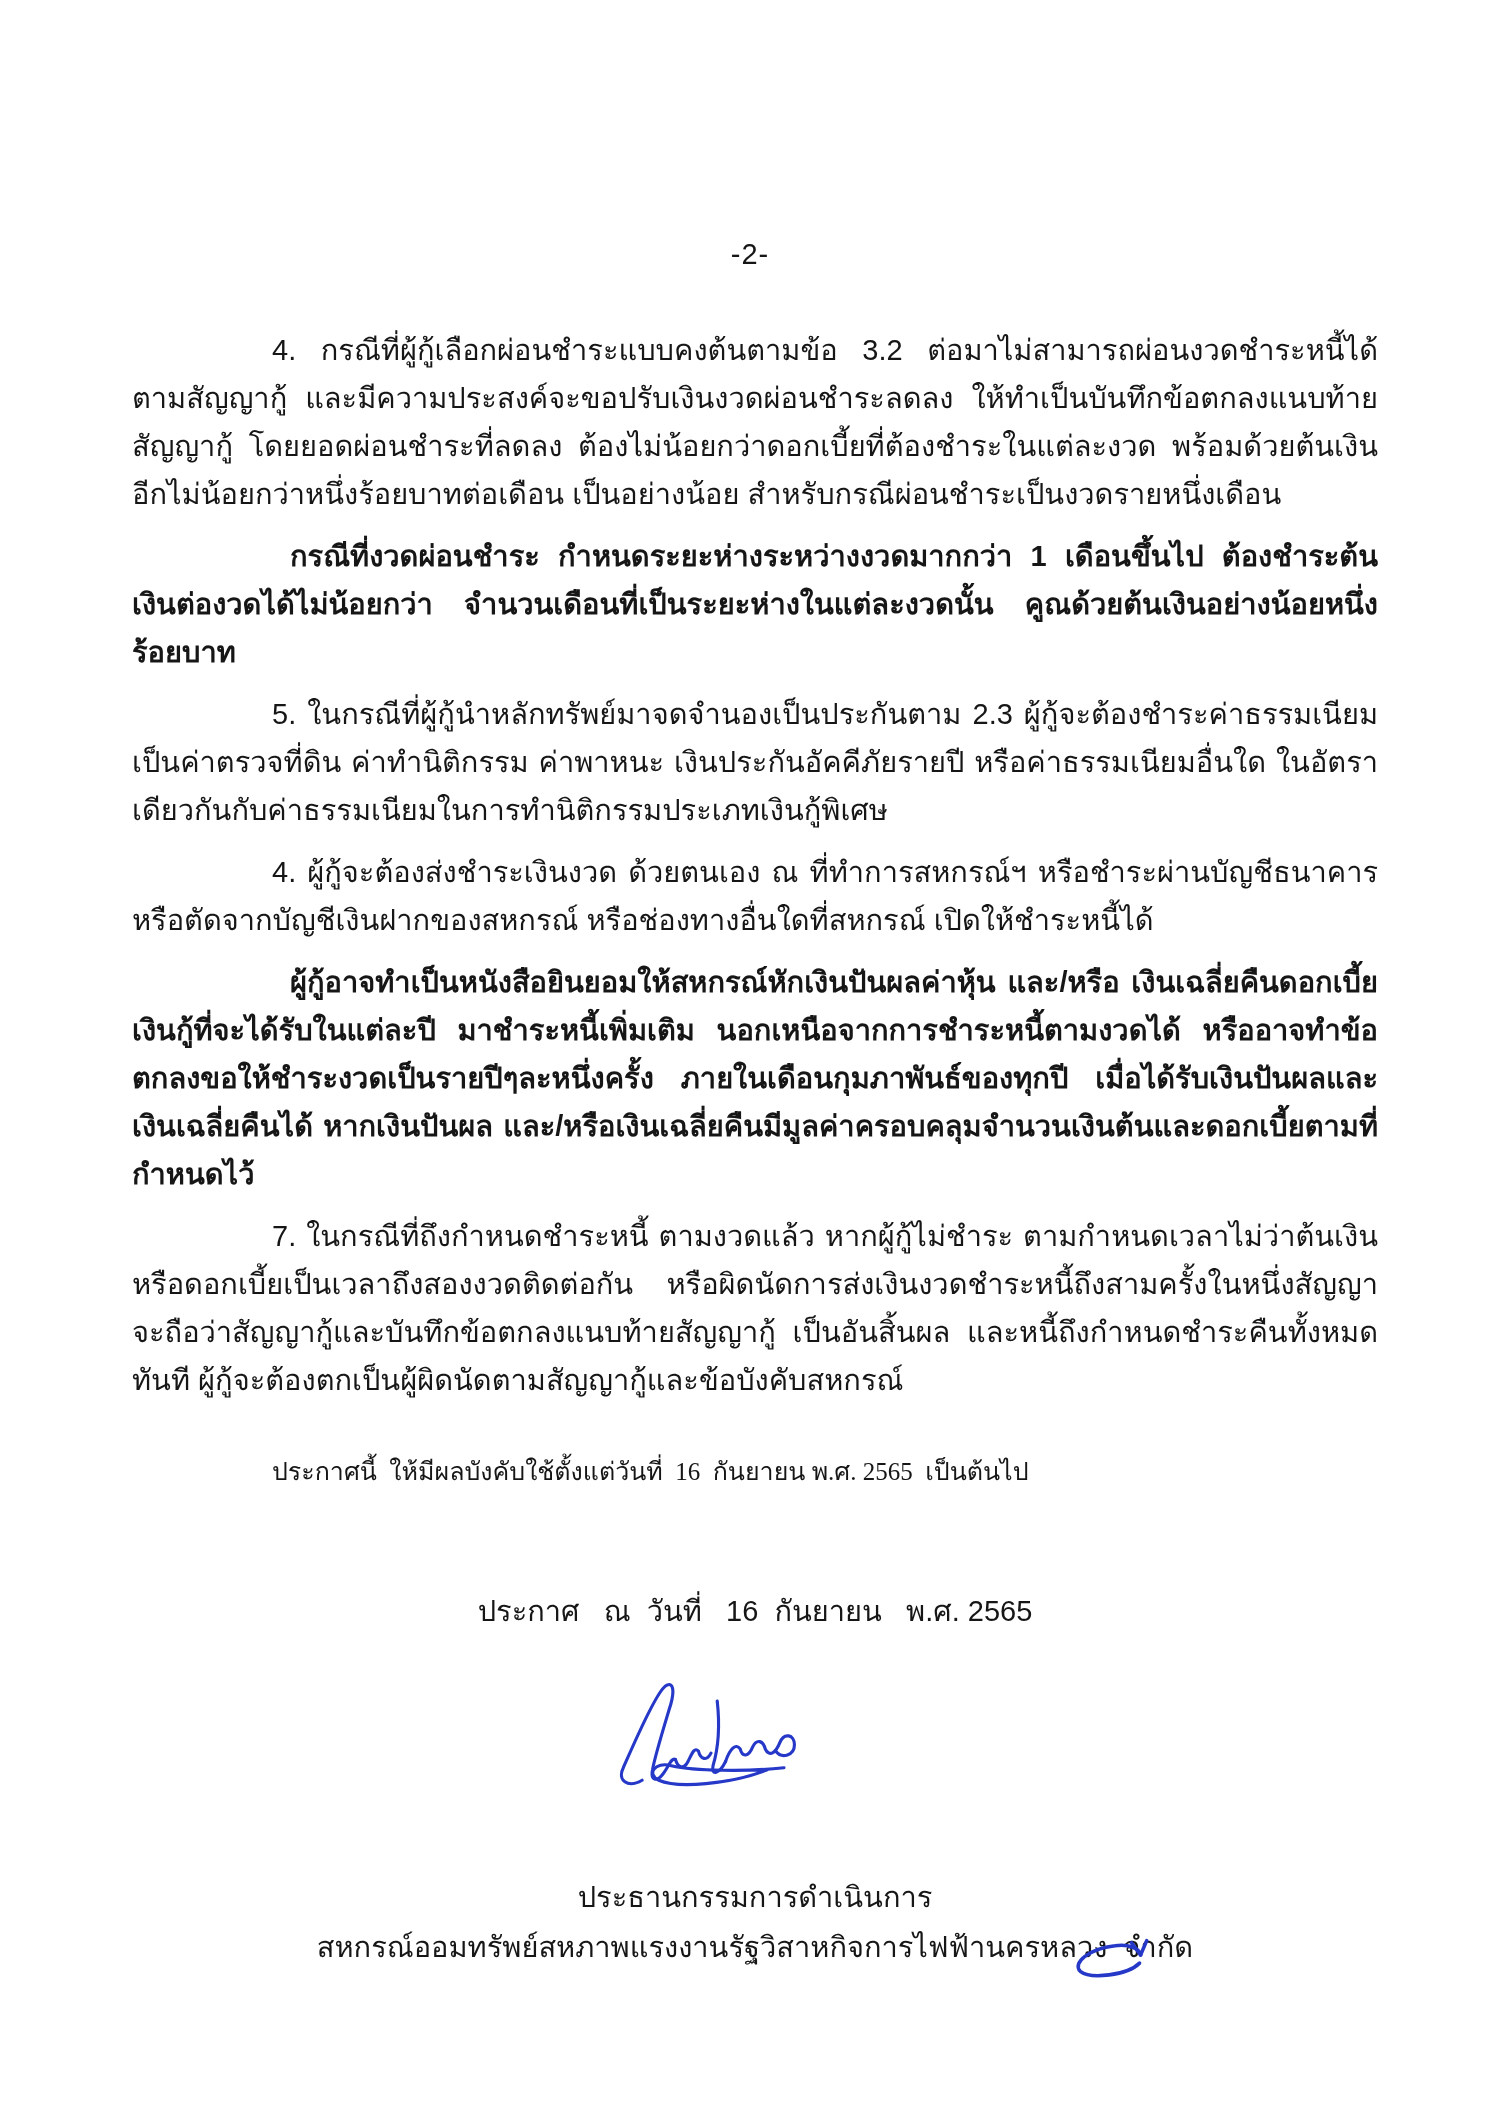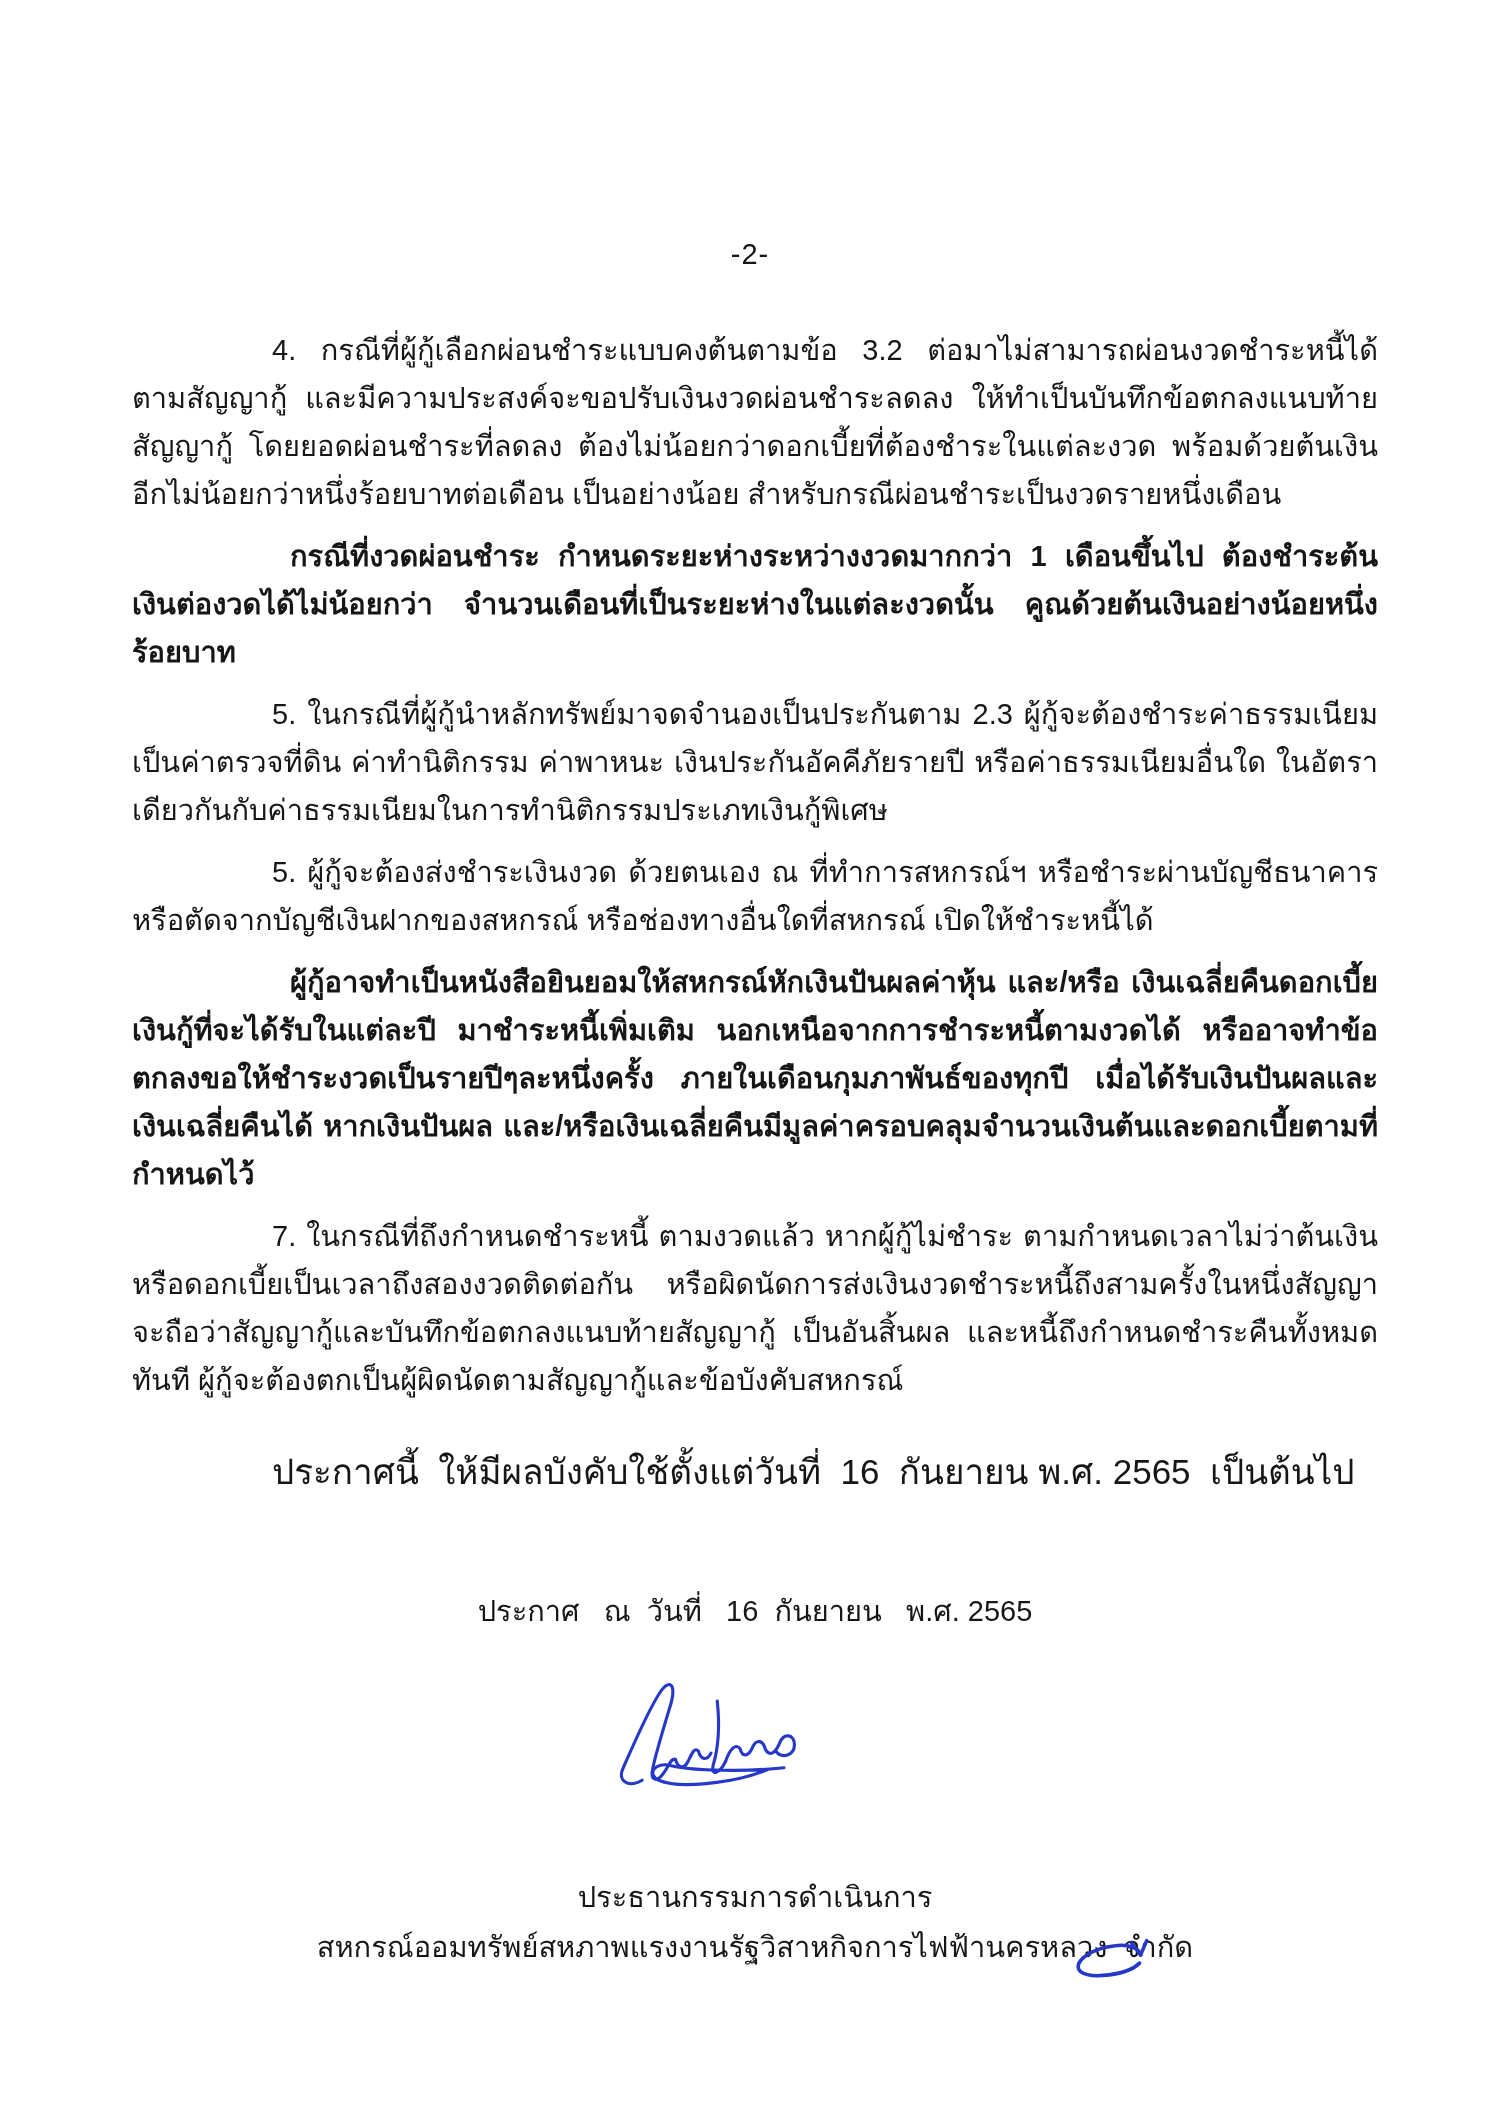--- a/index.html
+++ b/index.html
@@ -26,24 +26,25 @@
     font-size:29px;
     line-height:48px;
     text-align:justify;
   }
   .body-text p{margin:0 0 14px 0;}
   .p-num{text-indent:140px;}
   .p-sub{text-indent:158px;font-weight:bold;}
   .effective-line{
     position:absolute;
     left:132px;right:122px;top:1448px;
-    font-size:35px;
+    font-size:25px;
     line-height:48px;
     text-indent:140px;
     white-space:pre-wrap;
+    font-family:Liberation Serif, serif;
   }
   .date-line{
     position:absolute;
     left:132px;right:122px;top:1588px;
     font-size:29px;
     text-align:center;
     white-space:pre-wrap;
   }
   .signature-wrap{
     position:absolute;
@@ -71,21 +72,21 @@
 <body>
 
 <div class="page">
 
   <div class="page-number">-2-</div>
 
   <div class="body-text">
     <p class="p-num">4. กรณีที่ผู้กู้เลือกผ่อนชำระแบบคงต้นตามข้อ 3.2  ต่อมาไม่สามารถผ่อนงวดชำระหนี้ได้ตามสัญญากู้ และมีความประสงค์จะขอปรับเงินงวดผ่อนชำระลดลง ให้ทำเป็นบันทึกข้อตกลงแนบท้ายสัญญากู้ โดยยอดผ่อนชำระที่ลดลง ต้องไม่น้อยกว่าดอกเบี้ยที่ต้องชำระในแต่ละงวด พร้อมด้วยต้นเงินอีกไม่น้อยกว่าหนึ่งร้อยบาทต่อเดือน เป็นอย่างน้อย สำหรับกรณีผ่อนชำระเป็นงวดรายหนึ่งเดือน</p>
     <p class="p-sub">กรณีที่งวดผ่อนชำระ กำหนดระยะห่างระหว่างงวดมากกว่า 1 เดือนขึ้นไป  ต้องชำระต้นเงินต่องวดได้ไม่น้อยกว่า จำนวนเดือนที่เป็นระยะห่างในแต่ละงวดนั้น คูณด้วยต้นเงินอย่างน้อยหนึ่งร้อยบาท</p>
     <p class="p-num">5. ในกรณีที่ผู้กู้นำหลักทรัพย์มาจดจำนองเป็นประกันตาม 2.3  ผู้กู้จะต้องชำระค่าธรรมเนียมเป็นค่าตรวจที่ดิน ค่าทำนิติกรรม ค่าพาหนะ เงินประกันอัคคีภัยรายปี หรือค่าธรรมเนียมอื่นใด ในอัตราเดียวกันกับค่าธรรมเนียมในการทำนิติกรรมประเภทเงินกู้พิเศษ</p>
-    <p class="p-num">5. ผู้กู้จะต้องส่งชำระเงินงวด ด้วยตนเอง ณ ที่ทำการสหกรณ์ฯ หรือชำระผ่านบัญชีธนาคาร หรือตัดจากบัญชีเงินฝากของสหกรณ์ หรือช่องทางอื่นใดที่สหกรณ์ เปิดให้ชำระหนี้ได้</p>
+    <p class="p-num">4. ผู้กู้จะต้องส่งชำระเงินงวด ด้วยตนเอง ณ ที่ทำการสหกรณ์ฯ หรือชำระผ่านบัญชีธนาคาร หรือตัดจากบัญชีเงินฝากของสหกรณ์ หรือช่องทางอื่นใดที่สหกรณ์ เปิดให้ชำระหนี้ได้</p>
     <p class="p-sub">ผู้กู้อาจทำเป็นหนังสือยินยอมให้สหกรณ์หักเงินปันผลค่าหุ้น และ/หรือ เงินเฉลี่ยคืนดอกเบี้ยเงินกู้ที่จะได้รับในแต่ละปี  มาชำระหนี้เพิ่มเติม  นอกเหนือจากการชำระหนี้ตามงวดได้ หรืออาจทำข้อตกลงขอให้ชำระงวดเป็นรายปีๆละหนึ่งครั้ง ภายในเดือนกุมภาพันธ์ของทุกปี  เมื่อได้รับเงินปันผลและเงินเฉลี่ยคืนได้ หากเงินปันผล และ/หรือเงินเฉลี่ยคืนมีมูลค่าครอบคลุมจำนวนเงินต้นและดอกเบี้ยตามที่กำหนดไว้</p>
     <p class="p-num">7. ในกรณีที่ถึงกำหนดชำระหนี้ ตามงวดแล้ว หากผู้กู้ไม่ชำระ ตามกำหนดเวลาไม่ว่าต้นเงินหรือดอกเบี้ยเป็นเวลาถึงสองงวดติดต่อกัน หรือผิดนัดการส่งเงินงวดชำระหนี้ถึงสามครั้งในหนึ่งสัญญา  จะถือว่าสัญญากู้และบันทึกข้อตกลงแนบท้ายสัญญากู้ เป็นอันสิ้นผล และหนี้ถึงกำหนดชำระคืนทั้งหมดทันที ผู้กู้จะต้องตกเป็นผู้ผิดนัดตามสัญญากู้และข้อบังคับสหกรณ์</p>
   </div>
 
   <div class="effective-line">ประกาศนี้  ให้มีผลบังคับใช้ตั้งแต่วันที่  16  กันยายน พ.ศ. 2565  เป็นต้นไป</div>
 
   <div class="date-line">ประกาศ   ณ  วันที่   16  กันยายน   พ.ศ. 2565</div>
 
   <div class="signature-wrap">
     <svg width="200" height="120" viewBox="0 0 190 115" fill="none">

